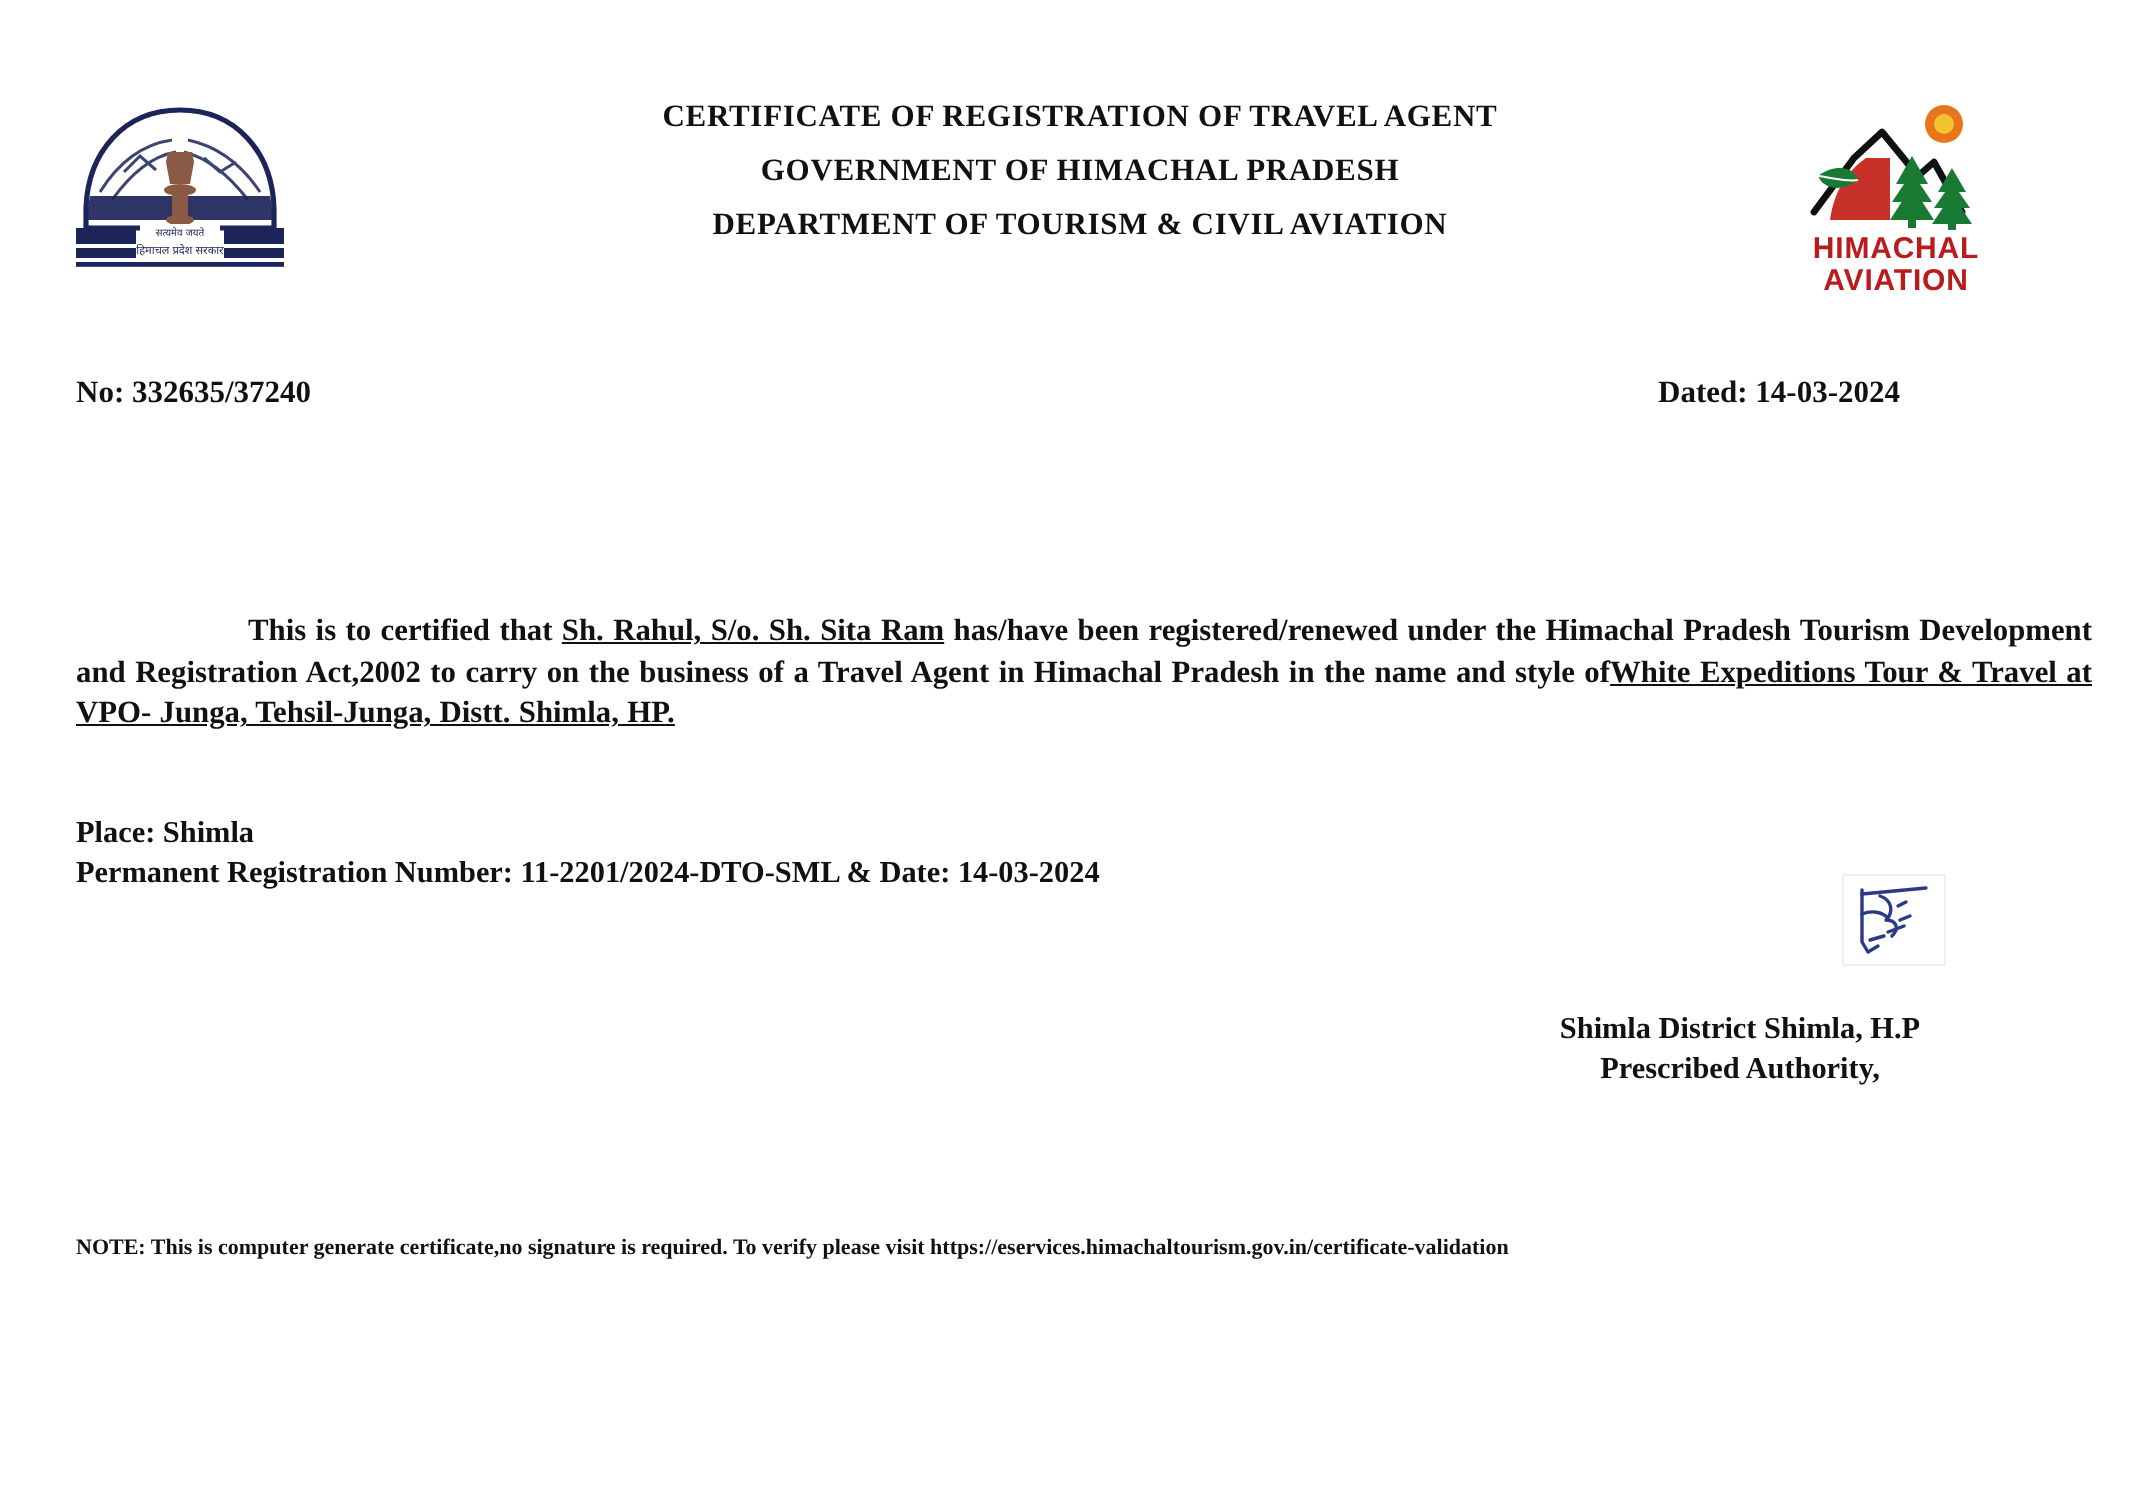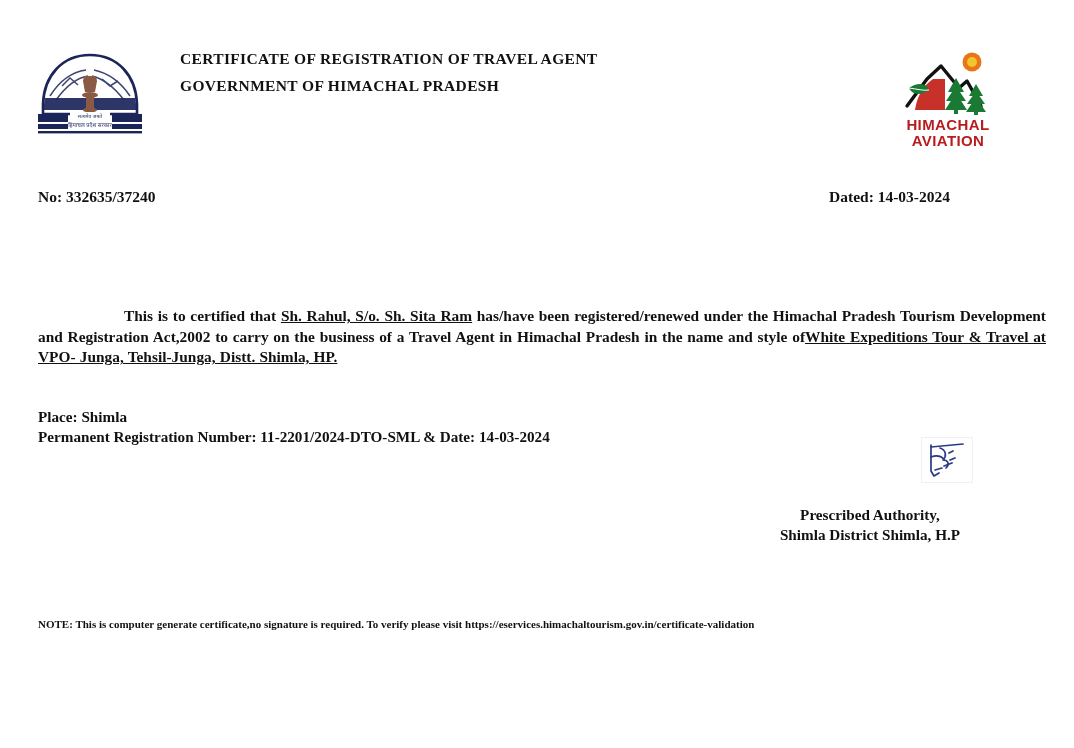--- a/index.html
+++ b/index.html
@@ -33,21 +33,21 @@
     width: 108px;
     height: 84px;
   }
 
   
   #title-block {
     position: absolute;
     left: 180px;
     top: 45px;
     width: 720px;
-    text-align: left;
+    text-align: center;
   }
   .title-line {
     font-weight: bold;
     font-size: 15.5px;
     letter-spacing: 0.35px;
     line-height: 27px;
     white-space: nowrap;
   }
 
   
@@ -198,20 +198,21 @@
 
       <rect x="2" y="72" width="30" height="5" fill="#1b2559"></rect>
       <rect x="76" y="72" width="30" height="5" fill="#1b2559"></rect>
       <rect x="2" y="79" width="104" height="2.4" fill="#1b2559"></rect>
     </svg>
   </div>
 
   <div id="title-block">
     <div class="title-line">CERTIFICATE OF REGISTRATION OF TRAVEL AGENT</div>
     <div class="title-line">GOVERNMENT OF HIMACHAL PRADESH</div>
+    <div class="title-line">DEPARTMENT OF TOURISM &amp; CIVIL AVIATION</div>
   </div>
 
   <div id="tourism-logo">
     <svg width="108" height="78" viewBox="0 0 108 78" xmlns="http://www.w3.org/2000/svg">
 
       <circle cx="79" cy="14" r="9.5" fill="#e8751a"></circle>
       <circle cx="79" cy="14" r="5" fill="#f4c430"></circle>
 
       <path d="M14 58 L34 31 L48 18 L66 40 L74 33 L88 58" fill="none" stroke="#111111" stroke-width="3.4" stroke-linejoin="round" stroke-linecap="round"></path>
 
@@ -264,17 +265,17 @@
       <path d="M18 10 C24 12 25 18 21 22 C26 22 28 26 24 30"></path>
       <path d="M27 15 L31 13"></path>
       <path d="M28 22 L33 20"></path>
       <path d="M22 28 L30 25"></path>
       <path d="M13 32 L20 30"></path>
     </g>
   </svg>
 </div>
 
 <div id="authority-block">
+  <div>Shimla District Shimla, H.P</div>
   <div>Prescribed Authority,</div>
-  <div>Shimla District Shimla, H.P</div>
 </div>
 
 <div id="footer-note">NOTE: This is computer generate certificate,no signature is required. To verify please visit https://eservices.himachaltourism.gov.in/certificate-validation</div>
 
 </body></html>

